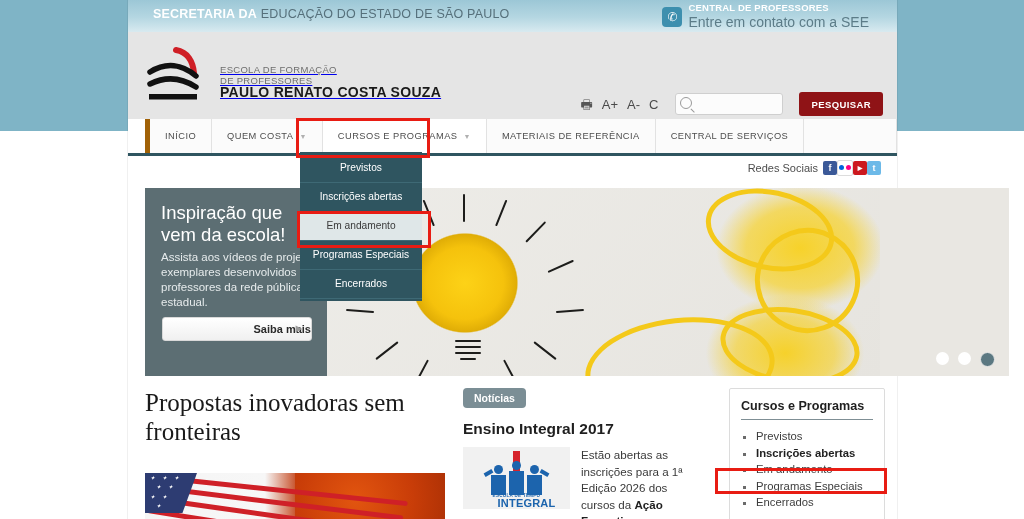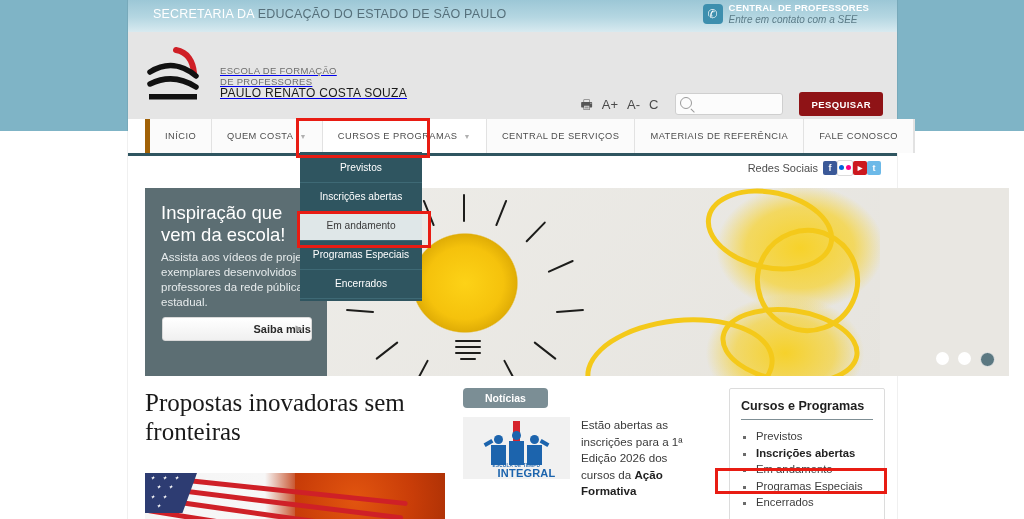--- a/index.html
+++ b/index.html
@@ -52,21 +52,21 @@
   .govbar-title {
     position: absolute;
     left: 25px;
     top: 7px;
     font-size: 12.5px;
     letter-spacing: 0.2px;
     white-space: nowrap;
   }
   .govbar-title .sec {
     color: #ffffff;
-    font-weight: normal;
+    font-weight: bold;
   }
   .govbar-title .edu {
     color: #56707b;
     font-weight: normal;
   }
   .atend {
     position: absolute;
     right: 28px;
     top: 3px;
     display: flex;
@@ -83,23 +83,22 @@
     text-align: center;
   }
   .atend-txt { line-height: 1.15; }
   .atend-t1 {
     font-size: 9.5px;
     font-weight: bold;
     color: #ffffff;
     letter-spacing: 0.2px;
   }
   .atend-t2 {
-    font-size: 10px;
+    font-size: 14px;
     color: #5c7c88;
-    font-style: italic;
   }
 
   
   .header {
     position: relative;
     height: 87px;
     background: #e5e5e5;
   }
   .logo {
     position: absolute;
@@ -116,22 +115,22 @@
   }
   .logo-text {
     padding-bottom: 5px;
     color: #6e6e6e;
     font-size: 9.5px;
     line-height: 11.5px;
     letter-spacing: 0.3px;
   }
   .logo-text .l3 {
     color: #1a1a1a;
-    font-weight: normal;
-    font-size: 12px;
+    font-weight: bold;
+    font-size: 14px;
   }
 
   .tools {
     position: absolute;
     right: 14px;
     top: 60px;
     display: flex;
     align-items: center;
     gap: 9px;
   }
@@ -465,21 +464,21 @@
     position: absolute;
     left: 318px; top: 0;
     width: 235px;
   }
   .badge {
     display: inline-block;
     background: #7b8e95;
     color: #ffffff;
     font-size: 10.5px;
     font-weight: bold;
-    padding: 4px 22px;
+    padding: 4px 11px;
     border-radius: 4px;
   }
   .news-h {
     margin: 12px 0 0 0;
     font-size: 15.5px;
     color: #1f1f1f;
     font-weight: bold;
   }
   .news-body {
     margin-top: 9px;
@@ -616,27 +615,24 @@
     </div>
     <div class="nav-item">
       <span>QUEM COSTA</span>
       <span class="caret">▼</span>
     </div>
     <div class="nav-item active">
       <span>CURSOS E PROGRAMAS</span>
       <span class="caret">▼</span>
     </div>
     <div class="nav-item">
+      <span>MATERIAIS DE REFERÊNCIA</span>
+    </div>
+    <div class="nav-item">
       <span>CENTRAL DE SERVIÇOS</span>
-    </div>
-    <div class="nav-item">
-      <span>MATERIAIS DE REFERÊNCIA</span>
-    </div>
-    <div class="nav-item">
-      <span>FALE CONOSCO</span>
     </div>
     <div class="nav-spacer"></div>
   </div>
 
   <div class="hl-red" style="left:168px; top:118px; width:128px; height:34px;"></div>
 
   <div class="dropdown">
     <div class="dd-item">
       <span>Previstos</span>
     </div>
@@ -729,20 +725,21 @@
           <i class="star" style="left:23px;top:12px;">✦</i>
           <i class="star" style="left:5px;top:22px;">✦</i>
           <i class="star" style="left:17px;top:22px;">✦</i>
           <i class="star" style="left:11px;top:31px;">✦</i>
         </span>
       </div>
     </div>
 
     <div class="col-mid">
       <span class="badge">Notícias</span>
+      <h3 class="news-h">Ensino Integral 2017</h3>
       <div class="news-body">
         <div class="news-thumb">
           <span class="fig" style="left:50px;top:4px;width:7px;height:20px;background:#d6232c;"></span>
           <span class="fig" style="left:31px;top:18px;width:9px;height:9px;border-radius:50%;"></span>
           <span class="fig" style="left:49px;top:14px;width:9px;height:9px;border-radius:50%;"></span>
           <span class="fig" style="left:67px;top:18px;width:9px;height:9px;border-radius:50%;"></span>
           <span class="fig" style="left:28px;top:28px;width:15px;height:20px;"></span>
           <span class="fig" style="left:46px;top:24px;width:15px;height:24px;"></span>
           <span class="fig" style="left:64px;top:28px;width:15px;height:20px;"></span>
           <span class="fig" style="left:21px;top:24px;width:9px;height:4px;transform:rotate(-30deg);"></span>

